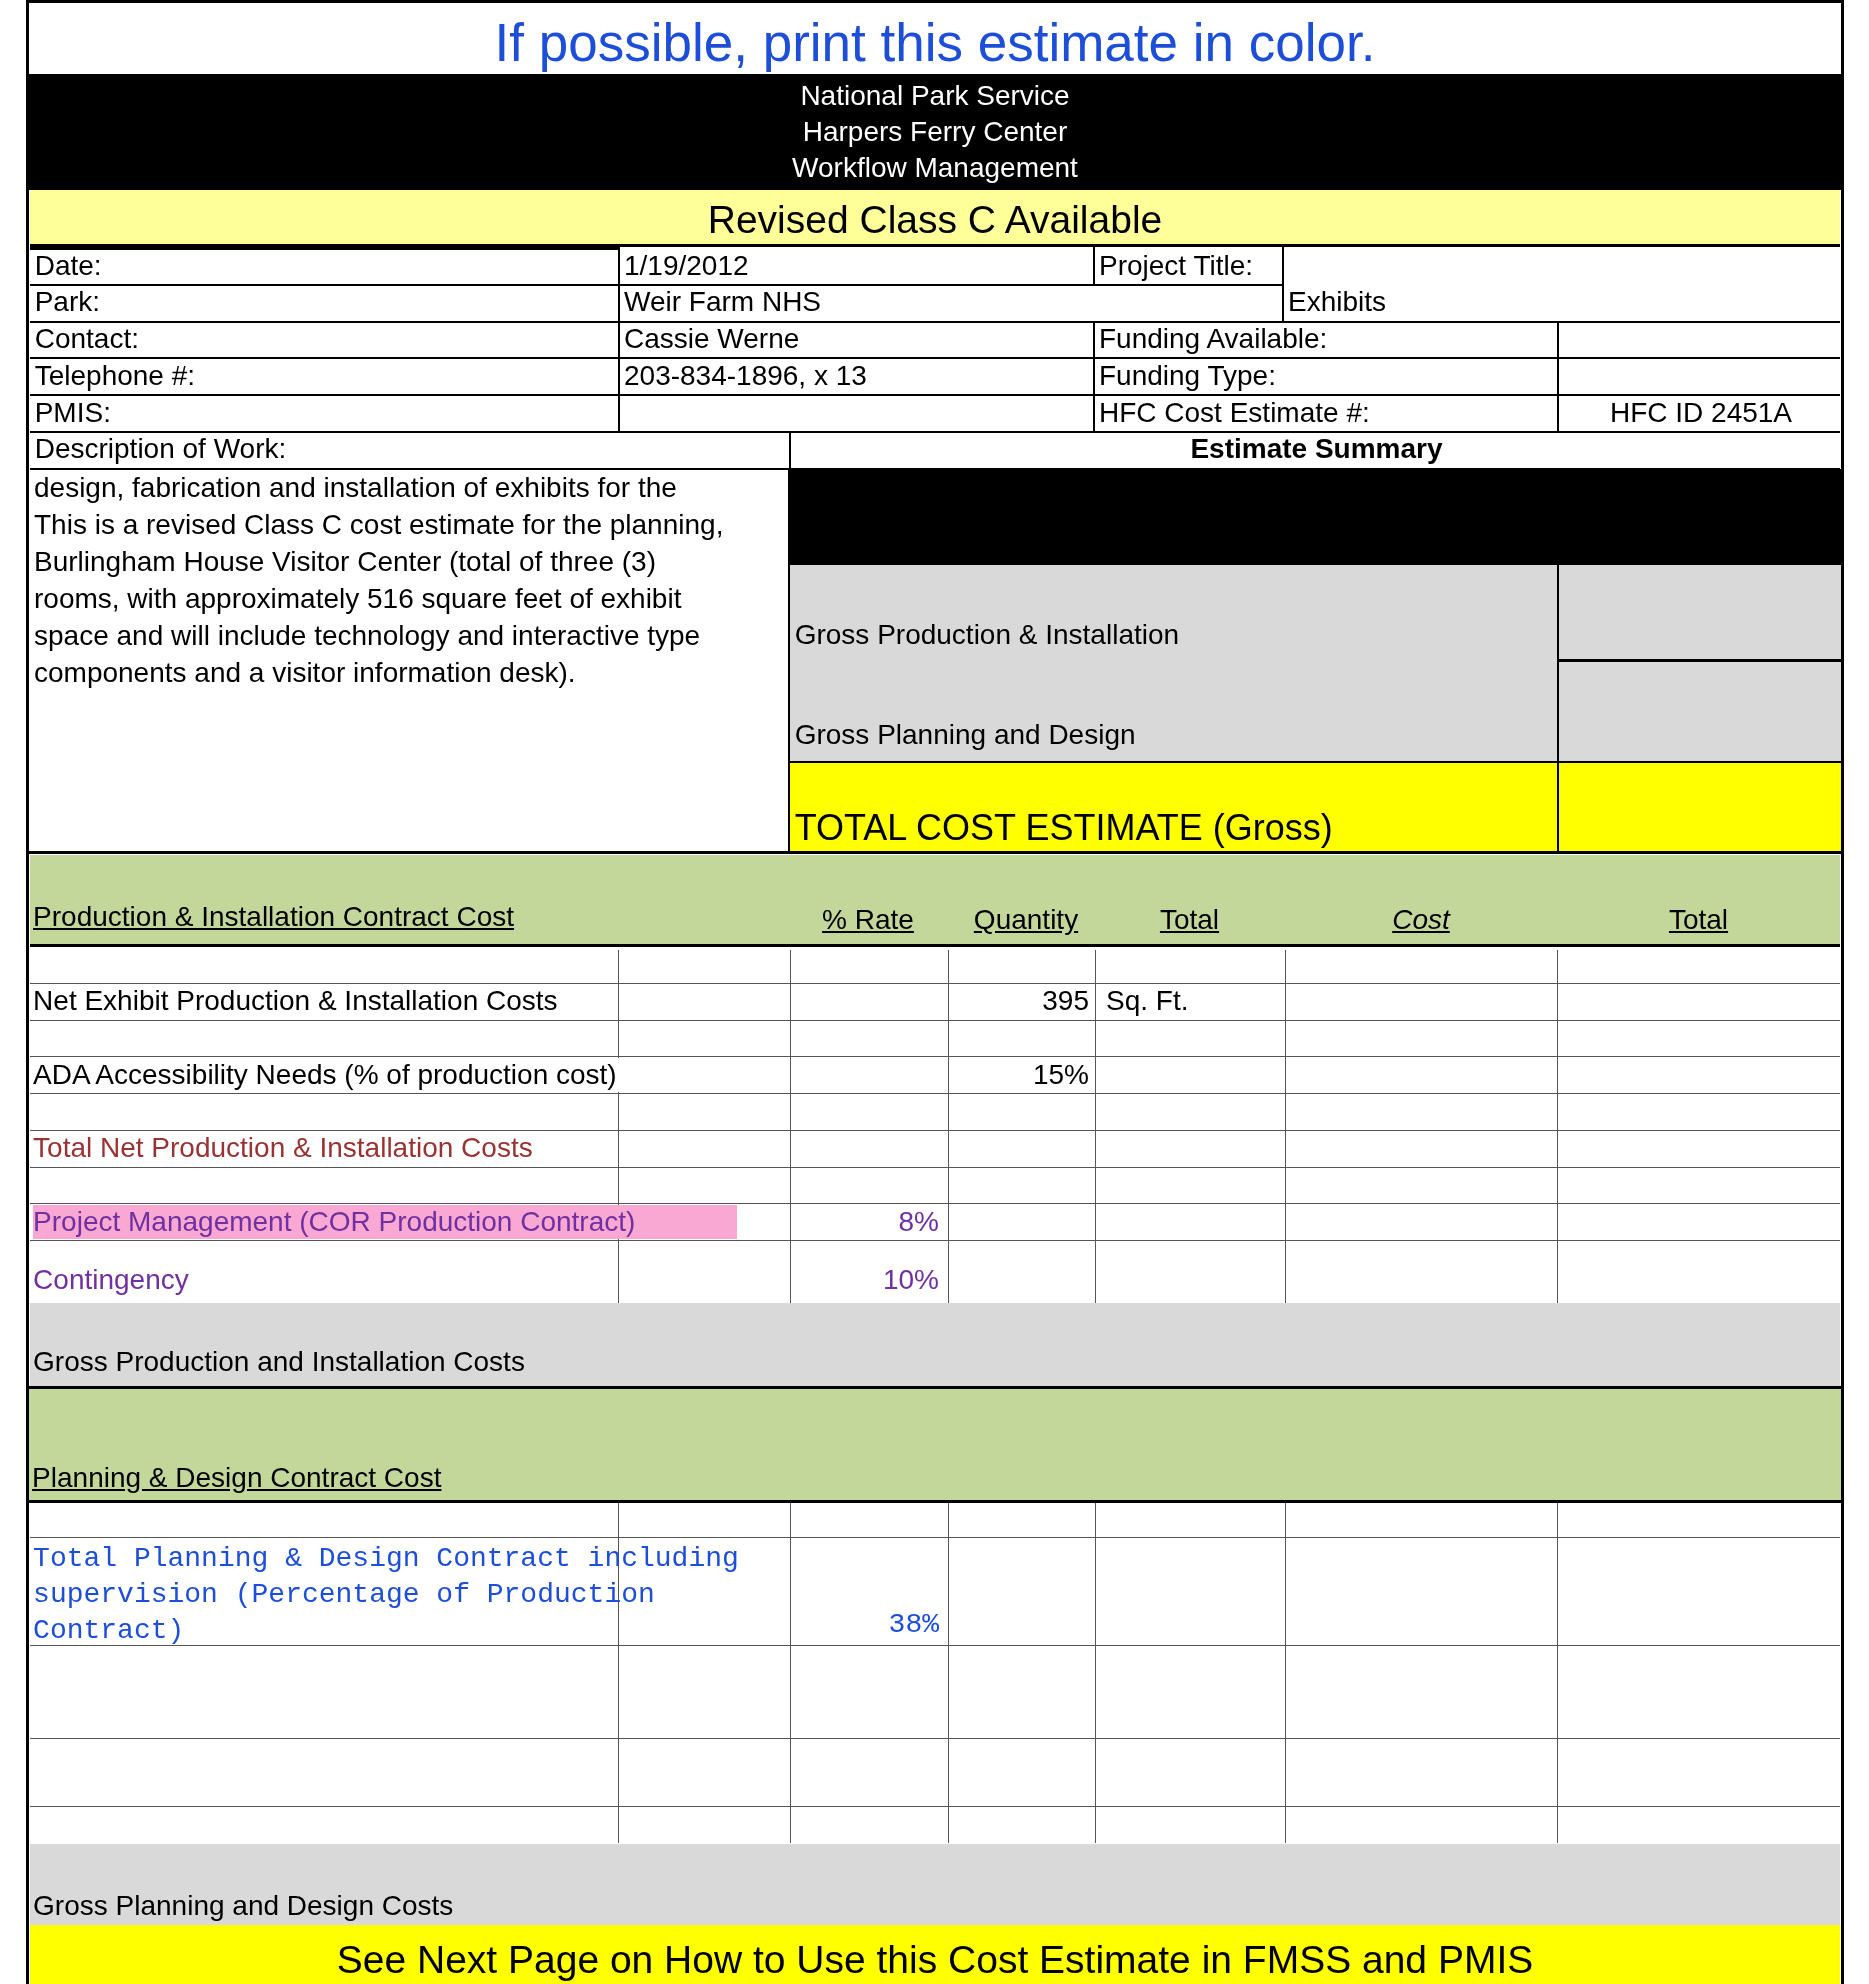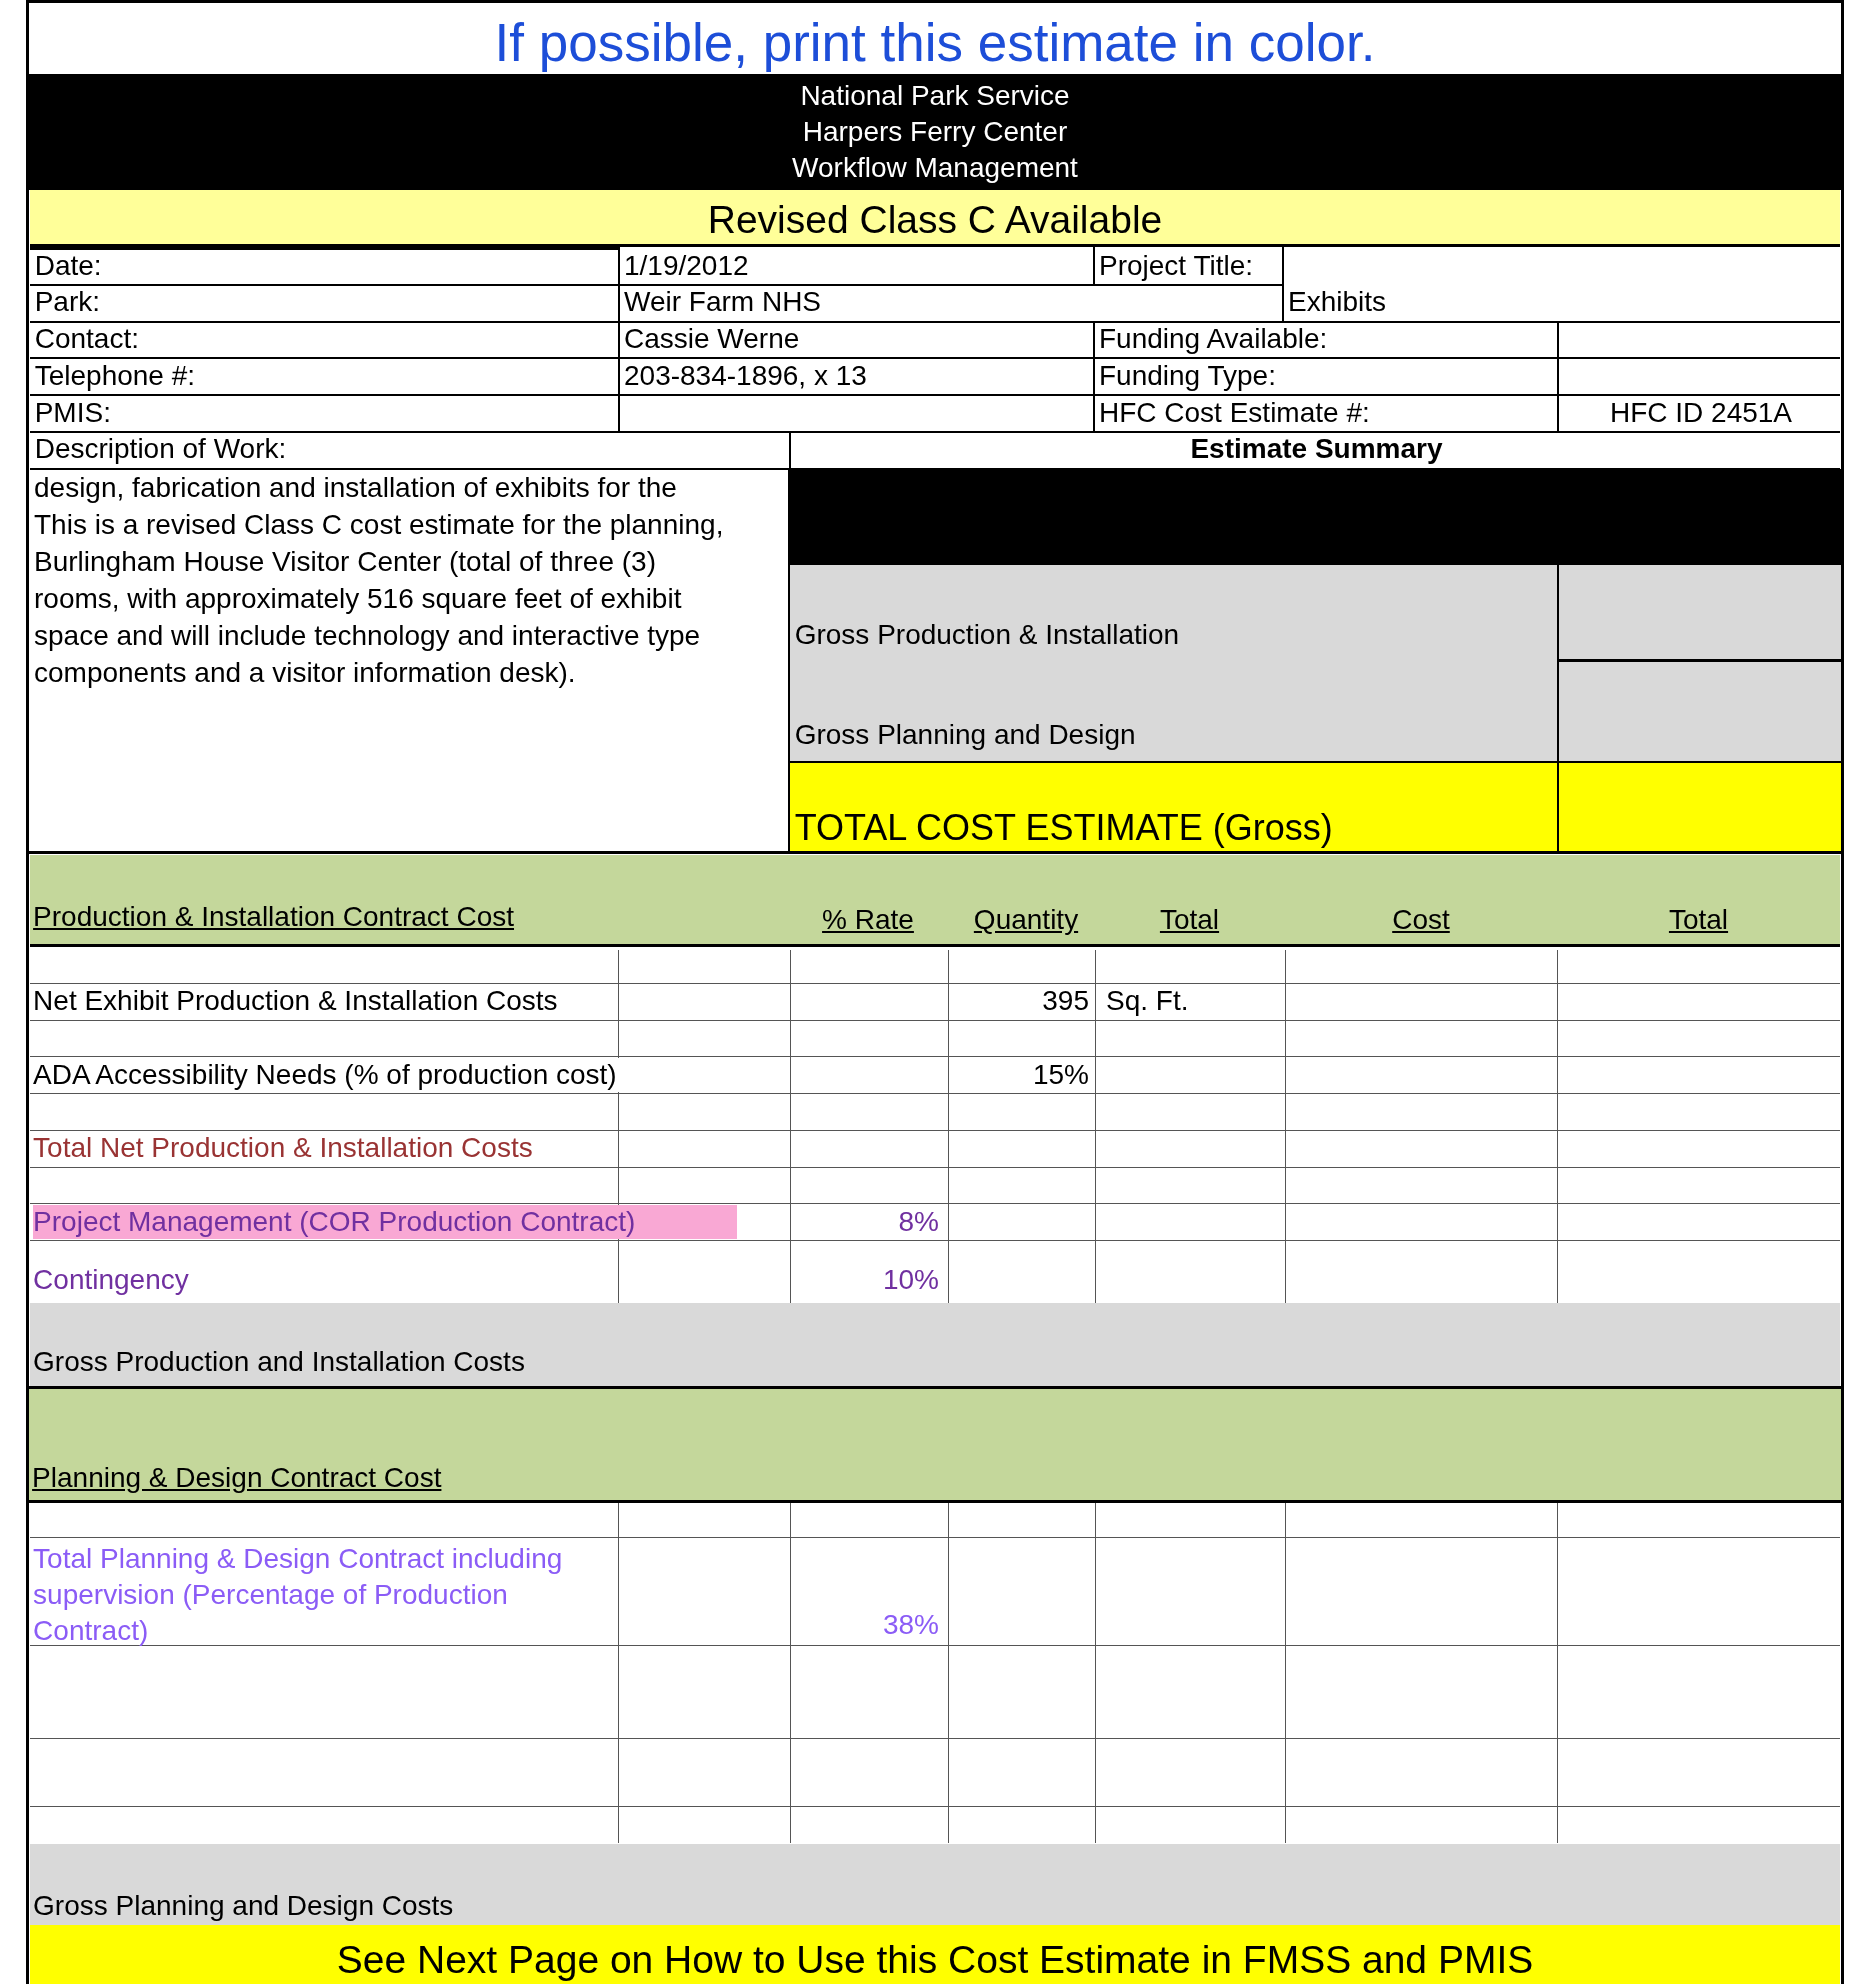--- a/index.html
+++ b/index.html
@@ -9,21 +9,21 @@
   .frame { position: absolute; left: 26px; top: 0; width: 1818px; height: 1985px; border-left: 3.9px solid #000; border-right: 3.9px solid #000; border-top: 3.9px solid #000; }
   .cell { position: absolute; overflow: hidden; white-space: nowrap; font-size: 28px; line-height: 34px; }
   .vb { border-left: 1.2px solid #555; }
   .hb { border-top: 1.2px solid #555; }
   .bb { border-top: 3.1px solid #000; }
   .center { text-align: center; }
   .right { text-align: right; }
   .u { text-decoration: underline; }
   .red { color: #993333; }
   .purple { color: #7030A0; }
-  .green { color: #8b5cf6; }
+  .green { color: #1d4ed8; font-family: Liberation Mono, monospace; }
 </style>
 </head>
 <body>
 
 <div class="frame"></div>
 
 <div class="cell center" style="left:30px; top:3.9px; width:1810px; height:70px; font-size:53px; line-height:78px; color:#1d4ed8;">If possible, print this estimate in color.</div>
 
 <div class="abs" style="left:26px; top:74px; width:1818px; height:116px; background:#000; color:#fff; text-align:center; font-size:28px; line-height:36px; padding-top:3.9px;">
   <div>National Park Service</div>
@@ -110,21 +110,21 @@
   </div>
 </div>
 
 <div class="abs" style="left:26px; top:851px; width:1818px; border-top:3.9px solid #000;"></div>
 
 <div class="abs" style="left:30px; top:855px; width:1810px; height:92px; background:#C4D79B; border-bottom:3.9px solid #000;">
   <div class="cell u" style="left:3.1px; top:45px; width:579px;">Production &amp; Installation Contract Cost</div>
   <div class="cell u center" style="left:760px; top:48px; width:156px;">% Rate</div>
   <div class="cell u center" style="left:918px; top:48px; width:156px;">Quantity</div>
   <div class="cell u center" style="left:1065px; top:48px; width:189px;">Total</div>
-  <div class="cell u center" style="left:1255px; top:48px; width:272px;">Cost</div>
+  <div class="cell u center" style="left:1255px; top:48px; width:272px;font-style:italic;">Cost</div>
   <div class="cell u center" style="left:1527px; top:48px; width:283px;">Total</div>
 </div>
 
 <div class="abs" style="left:30px; top:950px; width:1810px; height:353px;">
 
   <div class="abs vb" style="left:588px; top:0; height:353px;"></div>
   <div class="abs vb" style="left:760px; top:0; height:353px;"></div>
   <div class="abs vb" style="left:918px; top:0; height:353px;"></div>
   <div class="abs vb" style="left:1065px; top:0; height:353px;"></div>
   <div class="abs vb" style="left:1255px; top:0; height:353px;"></div>

